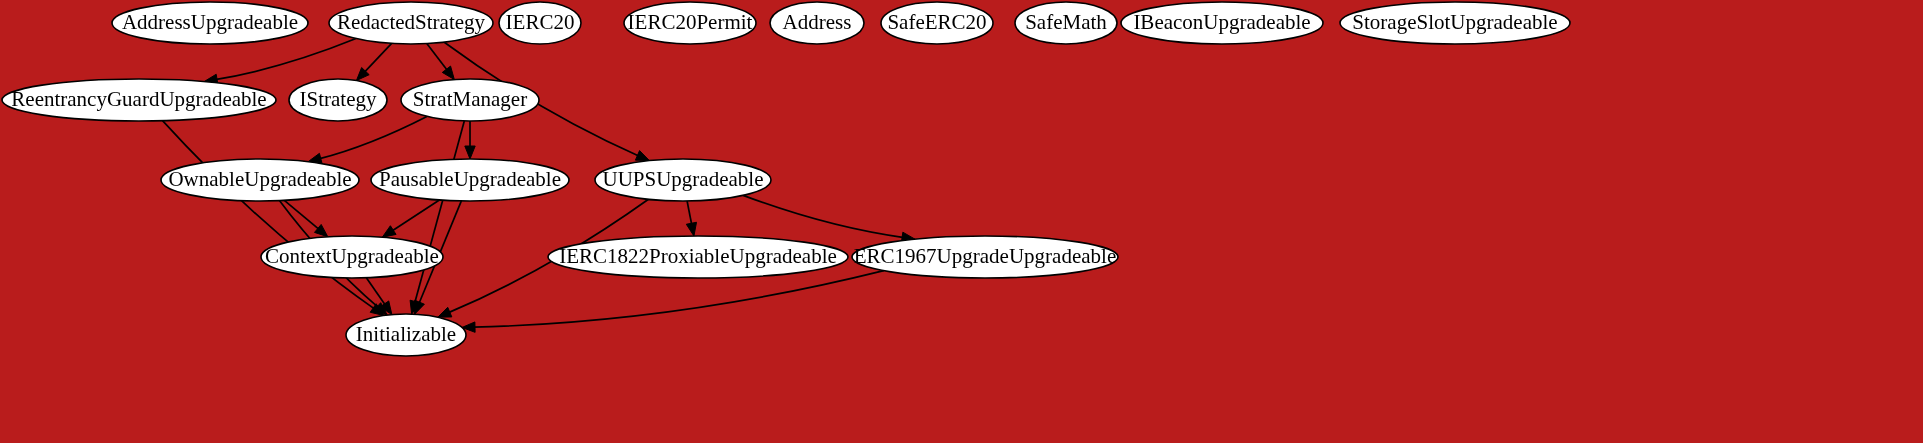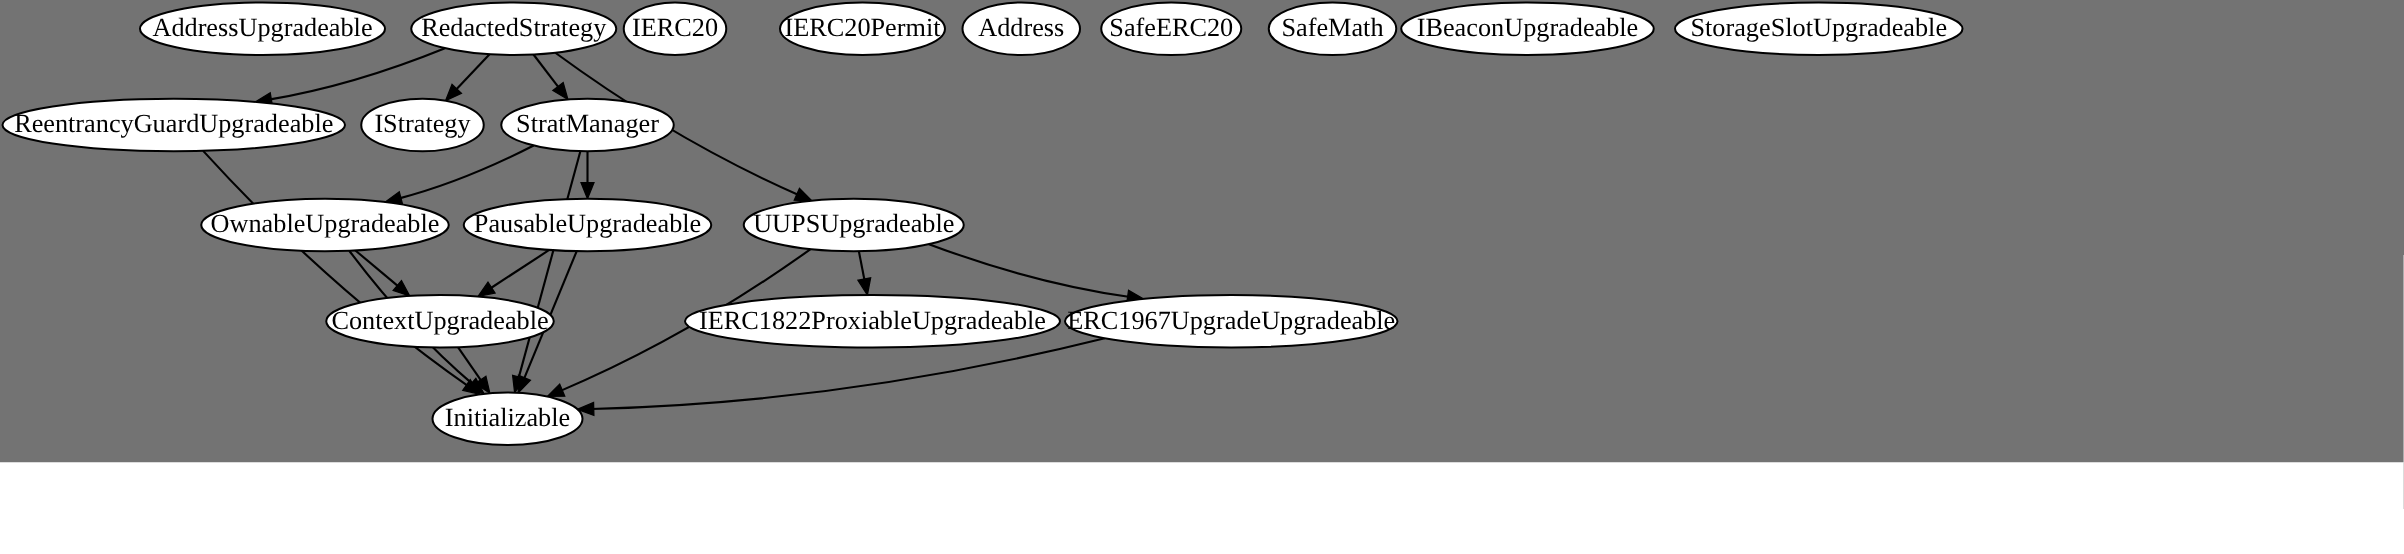--- a/index.html
+++ b/index.html
@@ -6,22 +6,22 @@
     margin: 0;
     padding: 0;
     background: #ffffff;
   }
   body {
     font-family: "Liberation Serif", "DejaVu Serif", serif;
   }
   #graph-canvas {
     position: relative;
     width: 1923px;
-    height: 370px;
-    background: #737373;
+    height: 443px;
+    background: #b91c1c;
     overflow: hidden;
   }
   #graph-svg {
     position: absolute;
     left: 0;
     top: 0;
     width: 1923px;
     height: 443px;
     display: block;
   }

